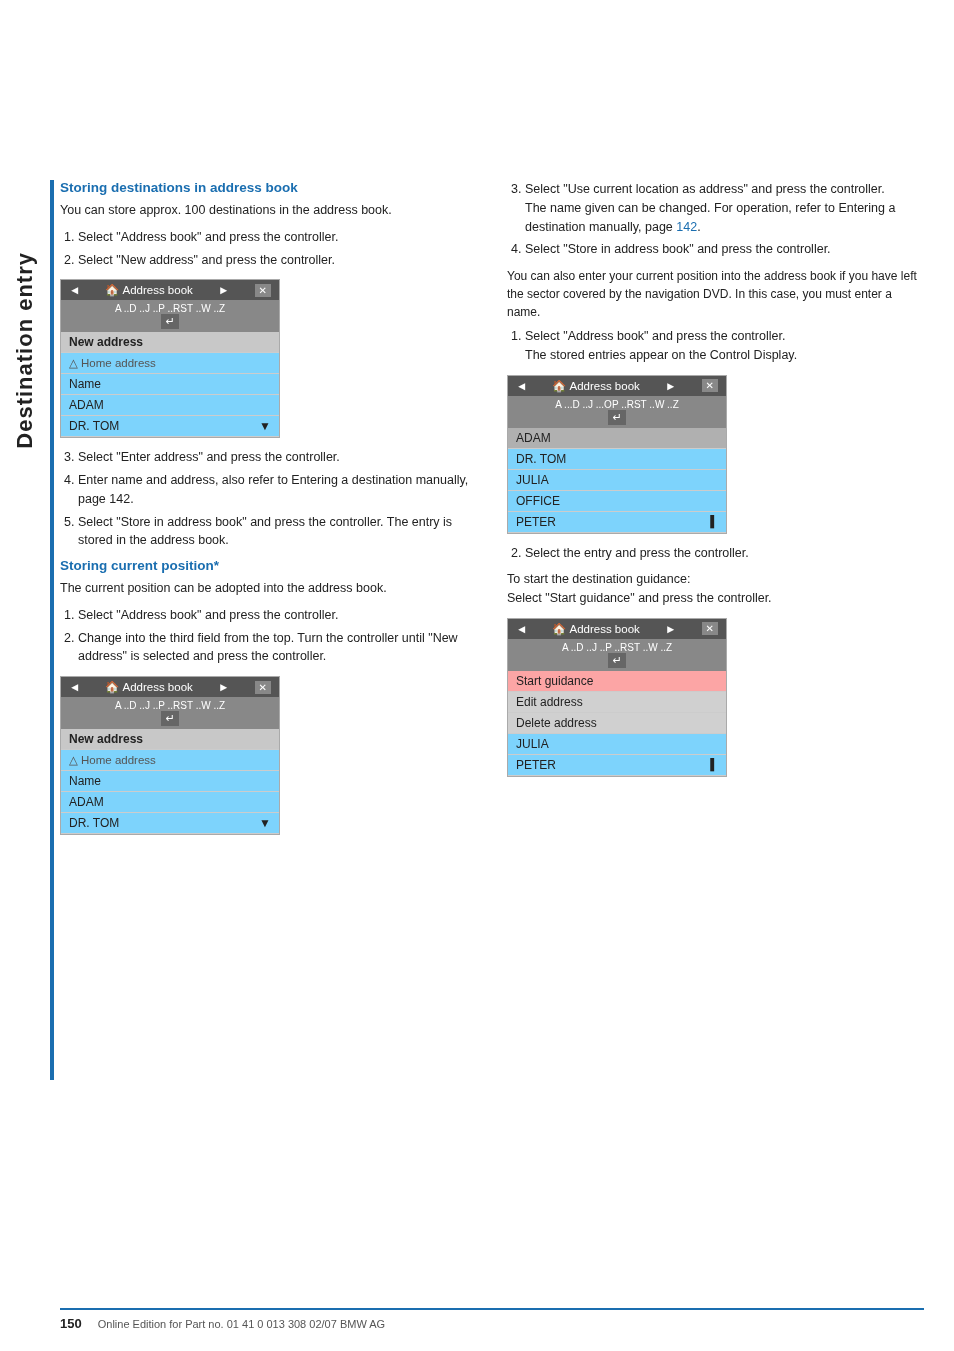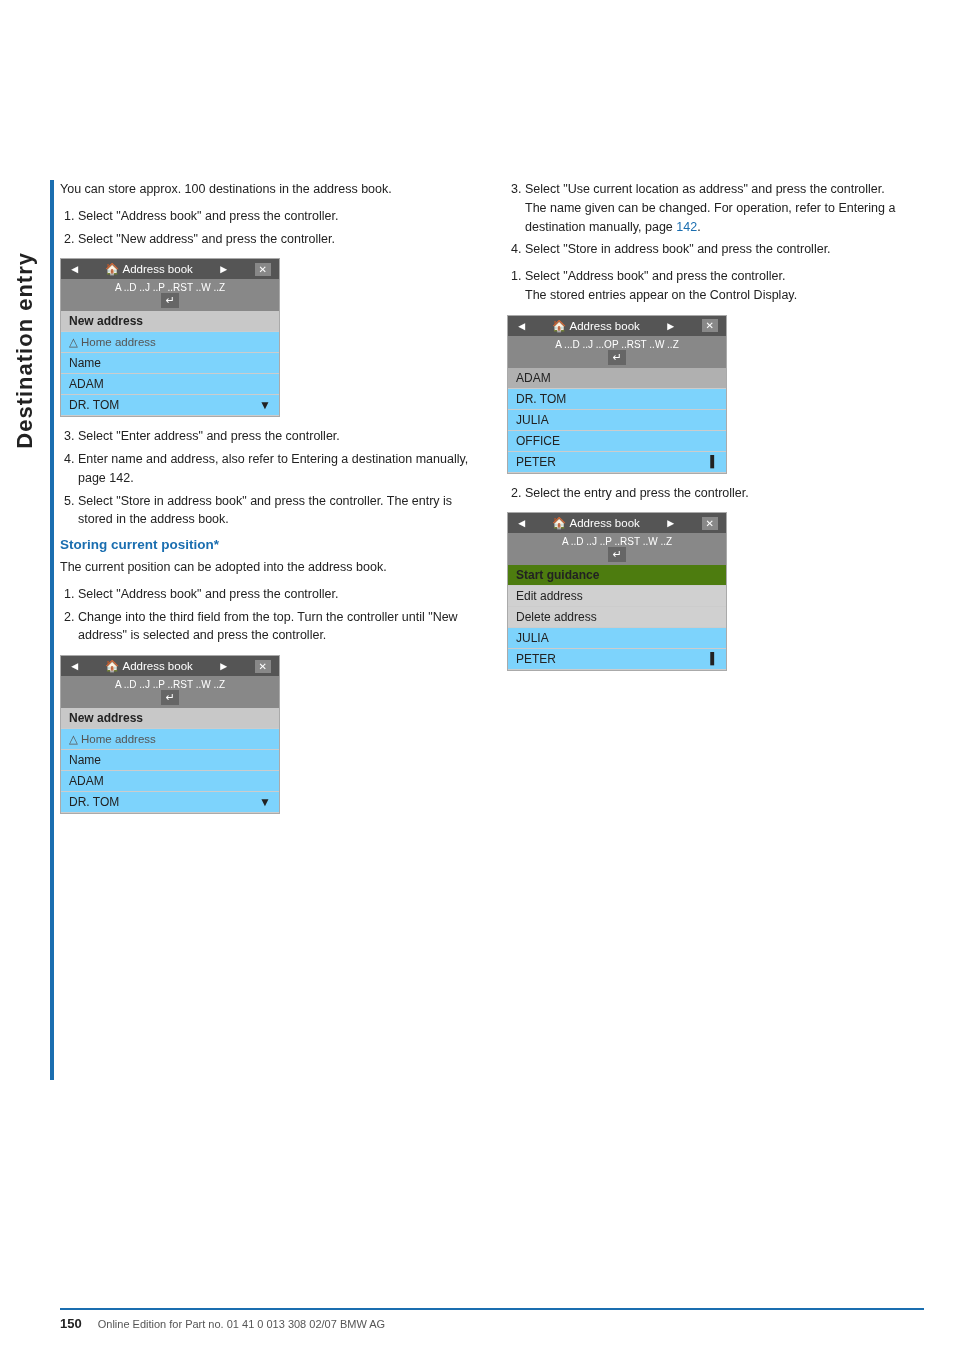--- a/index.html
+++ b/index.html
@@ -142,22 +142,22 @@
       background: #b0b0b0;
     }
     .addr-widget-row.home {
       color: #555;
       font-size: 11.5px;
     }
     .addr-widget-row.menu-item {
       background: #d0d0d0;
     }
     .addr-widget-row.menu-item.active {
-      background: #4d7c0f;
-      font-weight: bold;
+      background: #fca5a5;
+      font-weight: normal;
     }
 
     
     .link-ref {
       color: #1a6eb0;
       text-decoration: none;
     }
 
     
     .page-footer {
@@ -197,20 +197,21 @@
   <span class="sidebar-label-text">Destination entry</span>
 </div>
 
 <div class="blue-border"></div>
 
 <div class="main-content">
 
   <div class="left-col">
 
     <div>
+      <div class="section-heading">Storing destinations in address book</div>
       <p class="body-text">You can store approx. 100 destinations in the address book.</p>
 
       <ol class="steps">
         <li>Select "Address book" and press the controller.</li>
         <li>Select "New address" and press the controller.</li>
       </ol>
 
       <div class="addr-widget">
         <div class="addr-widget-title-bar">
           <span>◄</span>
@@ -293,20 +294,21 @@
   <div class="right-col">
 
     <ol class="steps" start="3">
       <li>
         Select "Use current location as address" and press the controller.<br>
         The name given can be changed. For operation, refer to Entering a destination manually, page <a class="link-ref">142</a>.
       </li>
       <li>Select "Store in address book" and press the controller.</li>
     </ol>
 
+    <p class="note-text">You can also enter your current position into the address book if you have left the sector covered by the navigation DVD. In this case, you must enter a name.</p>
 
     <div>
 
       <ol class="steps">
         <li>
           Select "Address book" and press the controller.<br>
           The stored entries appear on the Control Display.
         </li>
       </ol>
 
@@ -336,20 +338,24 @@
         <div class="addr-widget-row">
           <span>PETER</span>
           <span style="float:right;font-size:11px;">▌</span>
         </div>
       </div>
 
       <ol class="steps" start="2">
         <li>Select the entry and press the controller.</li>
       </ol>
 
+      <p class="body-text">
+        To start the destination guidance:<br>
+        Select "Start guidance" and press the controller.
+      </p>
 
       <div class="addr-widget">
         <div class="addr-widget-title-bar">
           <span>◄</span>
           <span>🏠 <span>Address book</span></span>
           <span>►</span>
           <span style="background:#888;padding:1px 4px;font-size:10px;">✕</span>
         </div>
         <div class="addr-widget-alphabet-row">
           <span>A  ..D ..J  ..P  ..RST  ..W  ..Z</span>

